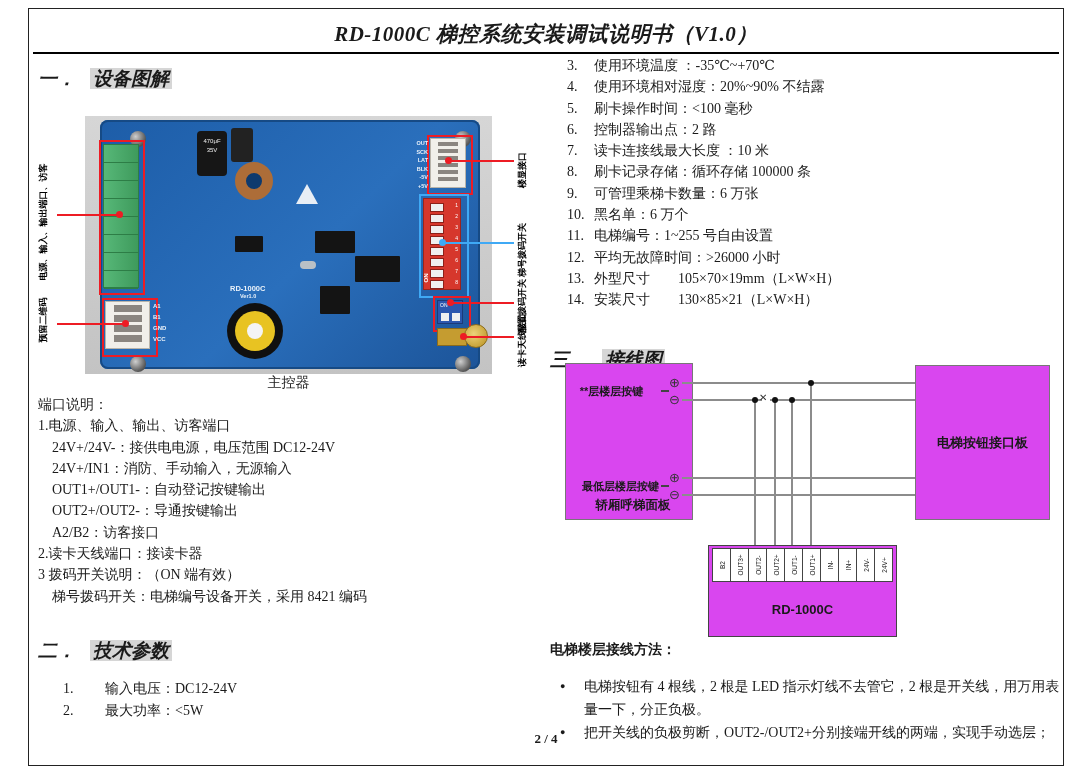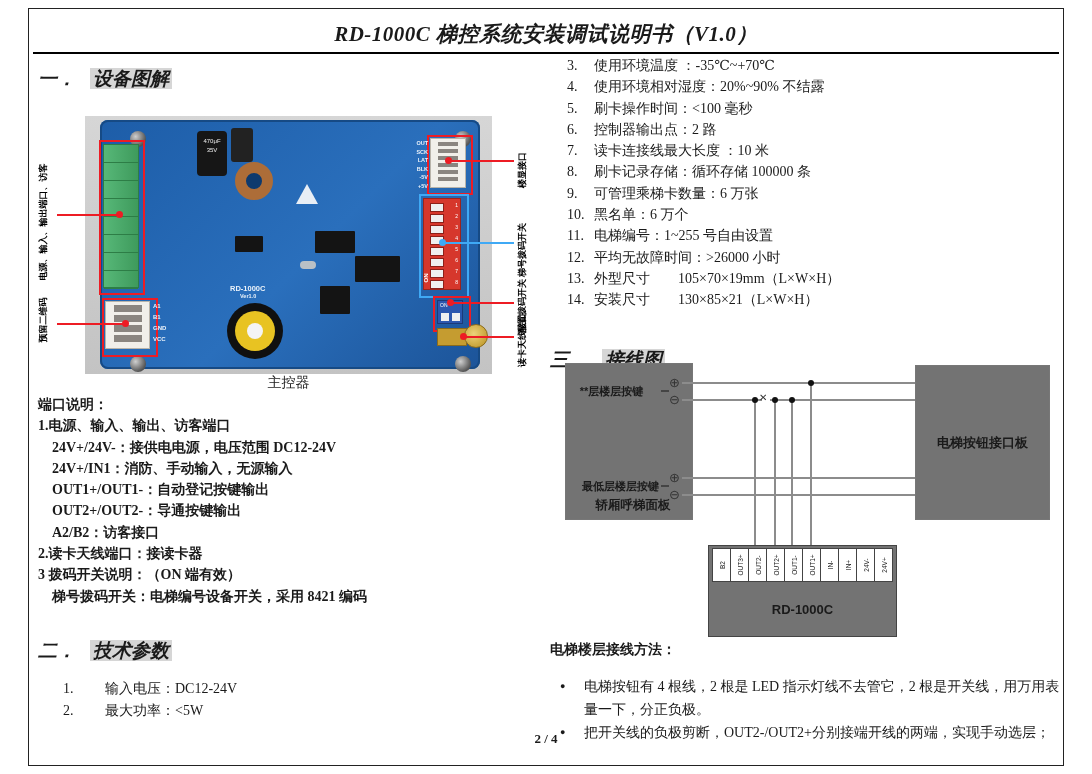--- a/index.html
+++ b/index.html
@@ -39,29 +39,29 @@
   .sma-nut{background:#c59c30;border:1px solid #8a6b1d;}
   .sma-tip{border-radius:50%;background:radial-gradient(circle at 40% 40%,#ecd27a,#b8901f);border:1px solid #8a6b1d;}
   .vlabel{transform:rotate(-90deg);transform-origin:center;text-align:center;white-space:nowrap;
           font-family:"Liberation Sans","DejaVu Sans",sans-serif;font-weight:bold;font-size:9px;color:#000;}
   .cline{height:2px;background:#ed1c24;}
   .cline.blue{background:#3fa9f5;}
   .cdot{width:7px;height:7px;border-radius:50%;background:#ed1c24;}
   .cdot.blue{background:#3fa9f5;}
   .fig-caption{text-align:center;font-size:14px;}
   
-  .port-desc{font-size:14px;line-height:21.3px;font-weight:bold;}
+  .port-desc{font-size:14px;line-height:21.3px;}
   .port-line.indent{padding-left:14px;}
   .spec-list .spec-item{height:21.3px;font-size:14px;}
   .spec-list .num{display:inline-block;width:27px;}
   .tech-list .spec-item{height:22px;font-size:14px;}
   .tech-list .num{display:inline-block;width:42px;}
   
   .wd{left:550px;top:360px;width:512px;height:285px;}
-  .wbox{border:1px solid #777;background:#737373;box-sizing:border-box;}
+  .wbox{border:1px solid #777;background:#d946ef;box-sizing:border-box;}
   .wd-lbl{font-family:"Liberation Sans","DejaVu Sans",sans-serif;font-weight:bold;font-size:11px;white-space:nowrap;}
   .wd-term{font-size:13px;line-height:14px;font-family:"DejaVu Sans",sans-serif;color:#333;}
   .wire{background:#8c8c8c;height:2px;}
   .vwire{background:#8c8c8c;width:2px;}
   .jdot{width:6px;height:6px;border-radius:50%;background:#111;}
   .tick{height:2px;background:#444;}
   .term-strip{display:flex;}
   .term-cell{flex:1;border:1px solid #444;margin-left:-1px;position:relative;background:#fff;}
   .term-cell:first-child{margin-left:0;}
   .term-label{position:absolute;left:50%;top:50%;transform:translate(-50%,-50%) rotate(-90deg);

